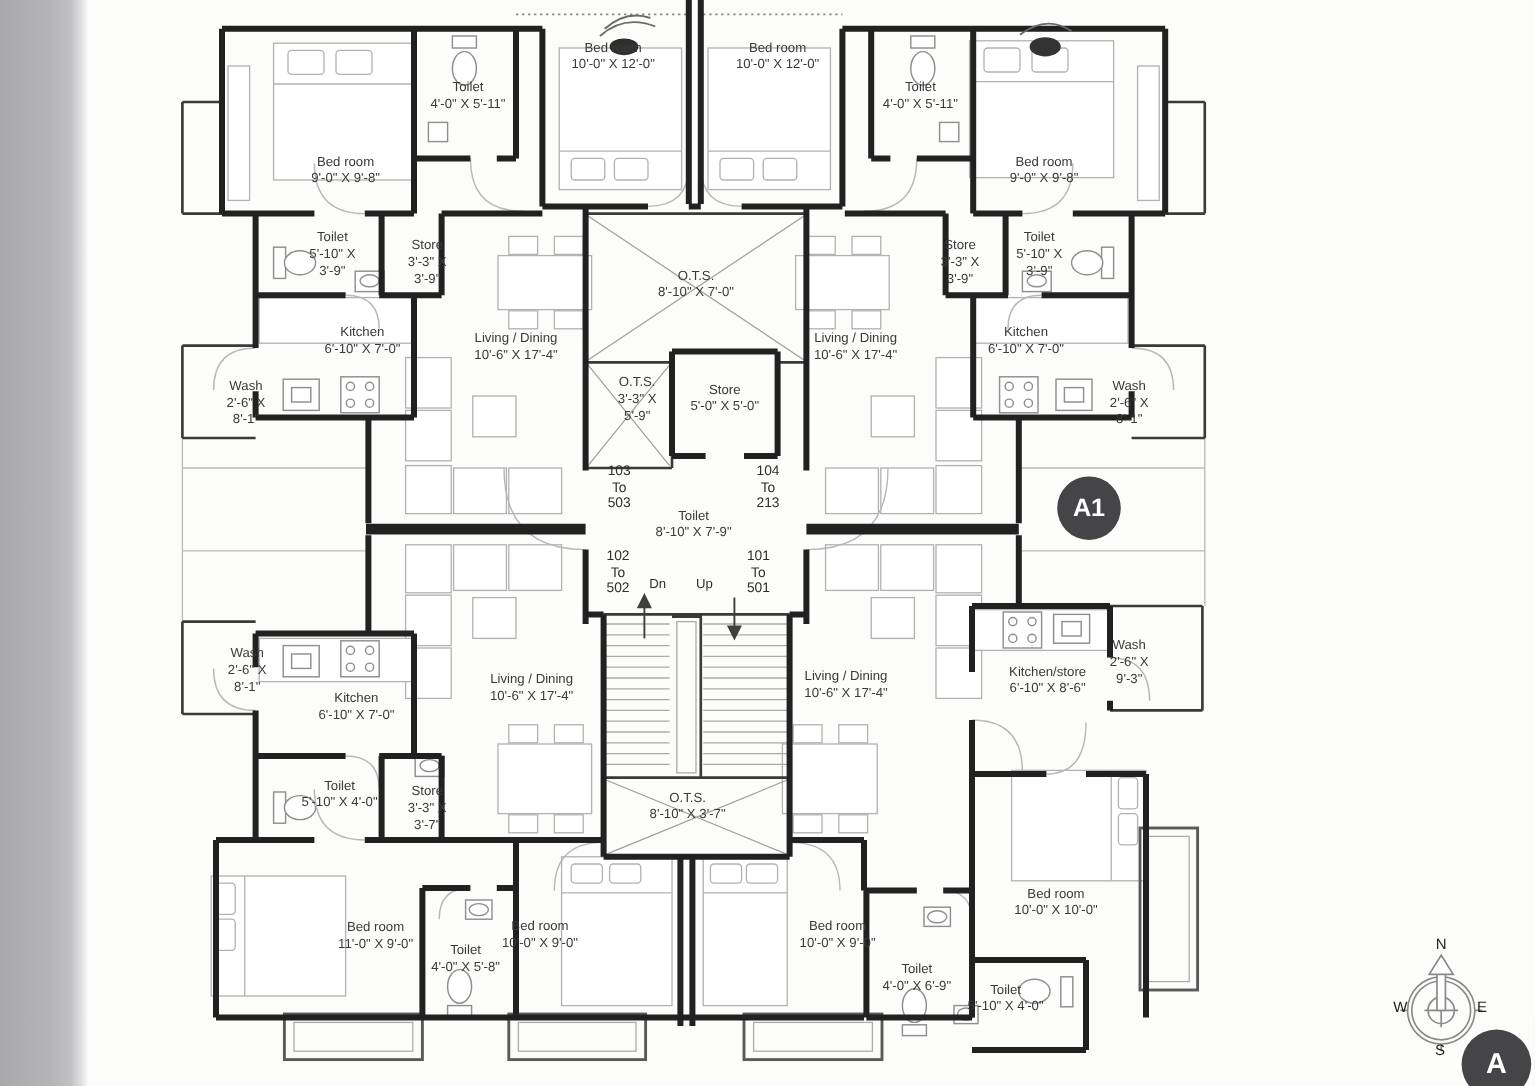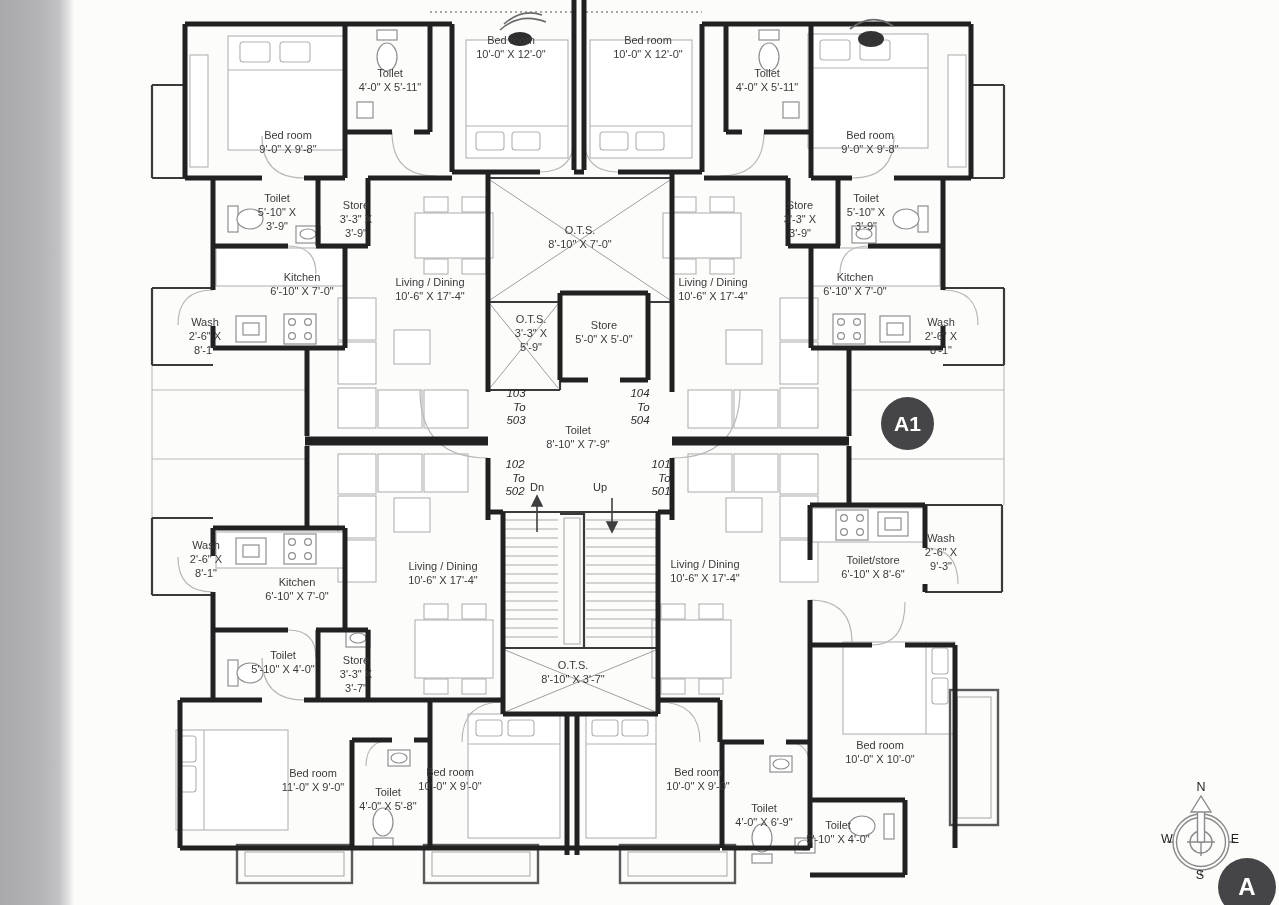--- a/index.html
+++ b/index.html
@@ -3,23 +3,23 @@
 <meta charset="utf-8">
 <style>
   html,body{margin:0;padding:0;background:#e8e8e8;}
   #stage{position:relative;width:1279px;height:905px;background:#fcfcfb;overflow:hidden;
          font-family:"Liberation Sans",sans-serif;padding-left:38px;}
   #scan-strip{position:absolute;left:0;top:0;width:74px;height:905px;
     background:linear-gradient(to right,#a9a9ac 0%,#b4b4b7 55%,#c2c2c4 80%,#e4e4e5 93%,#fcfcfb 100%);}
   svg.plan{position:absolute;left:0;top:0;}
   .rlabel{position:absolute;transform:translate(-50%,-50%);text-align:center;color:#3a3a3a;
           font-size:11px;line-height:1.28;white-space:pre-line;pointer-events:none;}
-  .unit{position:absolute;transform:translate(-50%,-50%);text-align:right;color:#2e2e2e;
-        font-size:11.5px;line-height:1.18;white-space:pre-line;font-style:italic;}
-  .dirlabel{position:absolute;transform:translate(-50%,-50%);font-size:11px;color:#2e2e2e;}
+  .unit{position:absolute;transform:translate(-50%,-50%);text-align:center;color:#2e2e2e;
+        font-size:11.5px;line-height:1.18;white-space:pre-line;}
+  .dirlabel{position:absolute;transform:translate(-50%,-50%);font-size:11px;color:#2e2e2e;margin-left:11px;}
   .badge{position:absolute;border-radius:50%;background:#454548;color:#ffffff;
          display:flex;align-items:center;justify-content:center;font-weight:bold;}
   #badge-a1{left:881px;top:397px;width:53px;height:53px;font-size:21px;}
   #badge-a{left:1218px;top:858px;width:58px;height:58px;font-size:24px;}
   .cletter{position:absolute;transform:translate(-50%,-50%);font-size:12.5px;color:#1f1f1f;}
 </style>
 </head>
 <body>
 
 <div id="stage">
@@ -328,48 +328,48 @@
 5'-9"</div></div>
   <div class="rlabel" style="left:604px;top:332px"><div>Store</div><div>5'-0" X 5'-0"</div></div>
   <div class="rlabel" style="left:578px;top:437px"><div>Toilet</div><div>8'-10" X 7'-9"</div></div>
   <div class="rlabel" style="left:206px;top:559px"><div>Wash</div><div>2'-6" X
 8'-1"</div></div>
   <div class="rlabel" style="left:297px;top:589px"><div>Kitchen</div><div>6'-10" X 7'-0"</div></div>
   <div class="rlabel" style="left:443px;top:573px"><div>Living / Dining</div><div>10'-6" X 17'-4"</div></div>
   <div class="rlabel" style="left:705px;top:571px"><div>Living / Dining</div><div>10'-6" X 17'-4"</div></div>
   <div class="rlabel" style="left:941px;top:552px"><div>Wash</div><div>2'-6" X
 9'-3"</div></div>
-  <div class="rlabel" style="left:873px;top:567px"><div>Toilet/store</div><div>6'-10" X 8'-6"</div></div>
+  <div class="rlabel" style="left:873px;top:567px"><div>Kitchen/store</div><div>6'-10" X 8'-6"</div></div>
   <div class="rlabel" style="left:283px;top:662px"><div>Toilet</div><div>5'-10" X 4'-0"</div></div>
   <div class="rlabel" style="left:356px;top:674px"><div>Store</div><div>3'-3" X
 3'-7"</div></div>
   <div class="rlabel" style="left:573px;top:672px"><div>O.T.S.</div><div>8'-10" X 3'-7"</div></div>
   <div class="rlabel" style="left:313px;top:780px"><div>Bed room</div><div>11'-0" X 9'-0"</div></div>
   <div class="rlabel" style="left:388px;top:799px"><div>Toilet</div><div>4'-0" X 5'-8"</div></div>
   <div class="rlabel" style="left:450px;top:779px"><div>Bed room</div><div>10'-0" X 9'-0"</div></div>
   <div class="rlabel" style="left:698px;top:779px"><div>Bed room</div><div>10'-0" X 9'-0"</div></div>
   <div class="rlabel" style="left:764px;top:815px"><div>Toilet</div><div>4'-0" X 6'-9"</div></div>
   <div class="rlabel" style="left:838px;top:832px"><div>Toilet</div><div>5'-10" X 4'-0"</div></div>
   <div class="rlabel" style="left:880px;top:752px"><div>Bed room</div><div>10'-0" X 10'-0"</div></div>
 
   <div class="unit" style="left:516px;top:407px">103
 To
 503</div>
   <div class="unit" style="left:640px;top:407px">104
 To
-504</div>
+213</div>
   <div class="unit" style="left:515px;top:478px">102
 To
 502</div>
-  <div class="unit" style="left:661px;top:478px">101
+  <div class="unit" style="left:632px;top:478px">101
 To
 501</div>
 
   <div class="dirlabel" style="left:537px;top:487px">Dn</div>
-  <div class="dirlabel" style="left:600px;top:487px">Up</div>
+  <div class="dirlabel" style="left:576px;top:487px">Up</div>
 
   <div class="badge" id="badge-a1">A1</div>
   <div class="badge" id="badge-a">A</div>
 
   <svg width="96" height="96" style="position:absolute;left:1153px;top:794px">
     <g stroke="#8a8a8a" fill="none" stroke-width="1.4">
       <circle cx="48" cy="48" r="28"></circle>
         <circle cx="48" cy="48" r="24.5"></circle>
         <circle cx="48" cy="48" r="11"></circle>
       <path d="M34 48 H62 M48 34 V62 M48 14 V20 M48 76 V82 M14 48 H20 M76 48 H82"></path>

